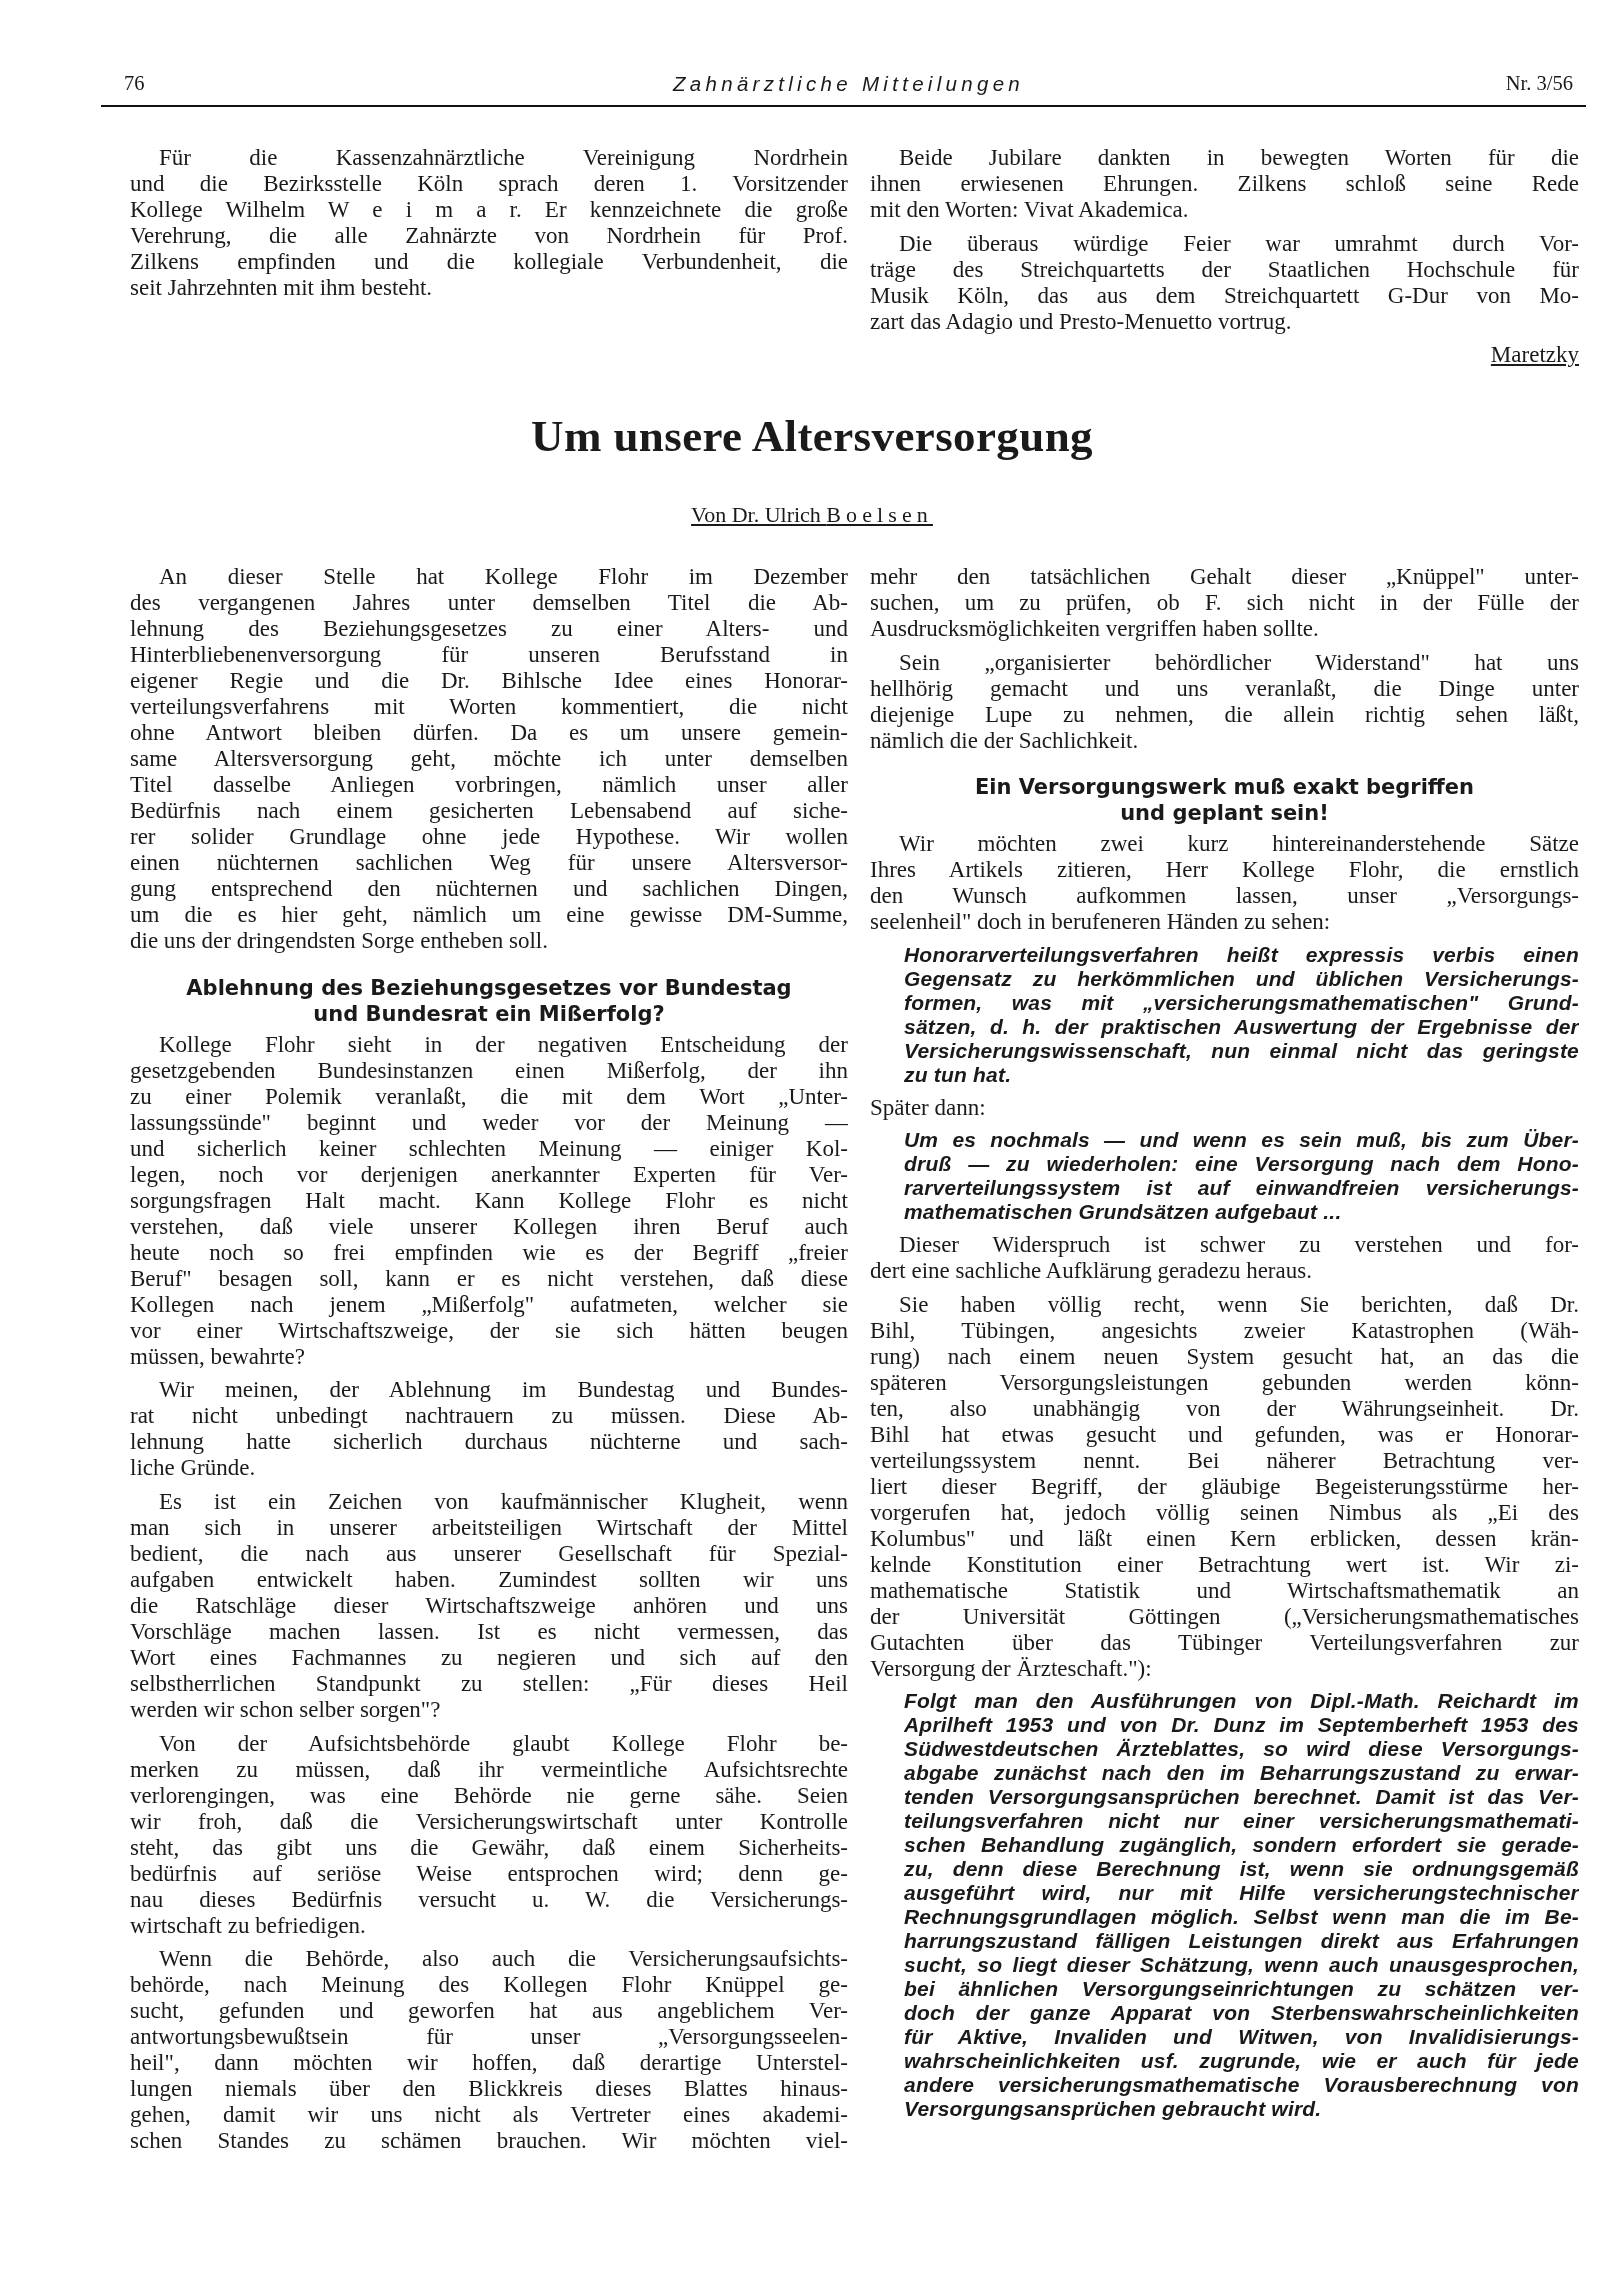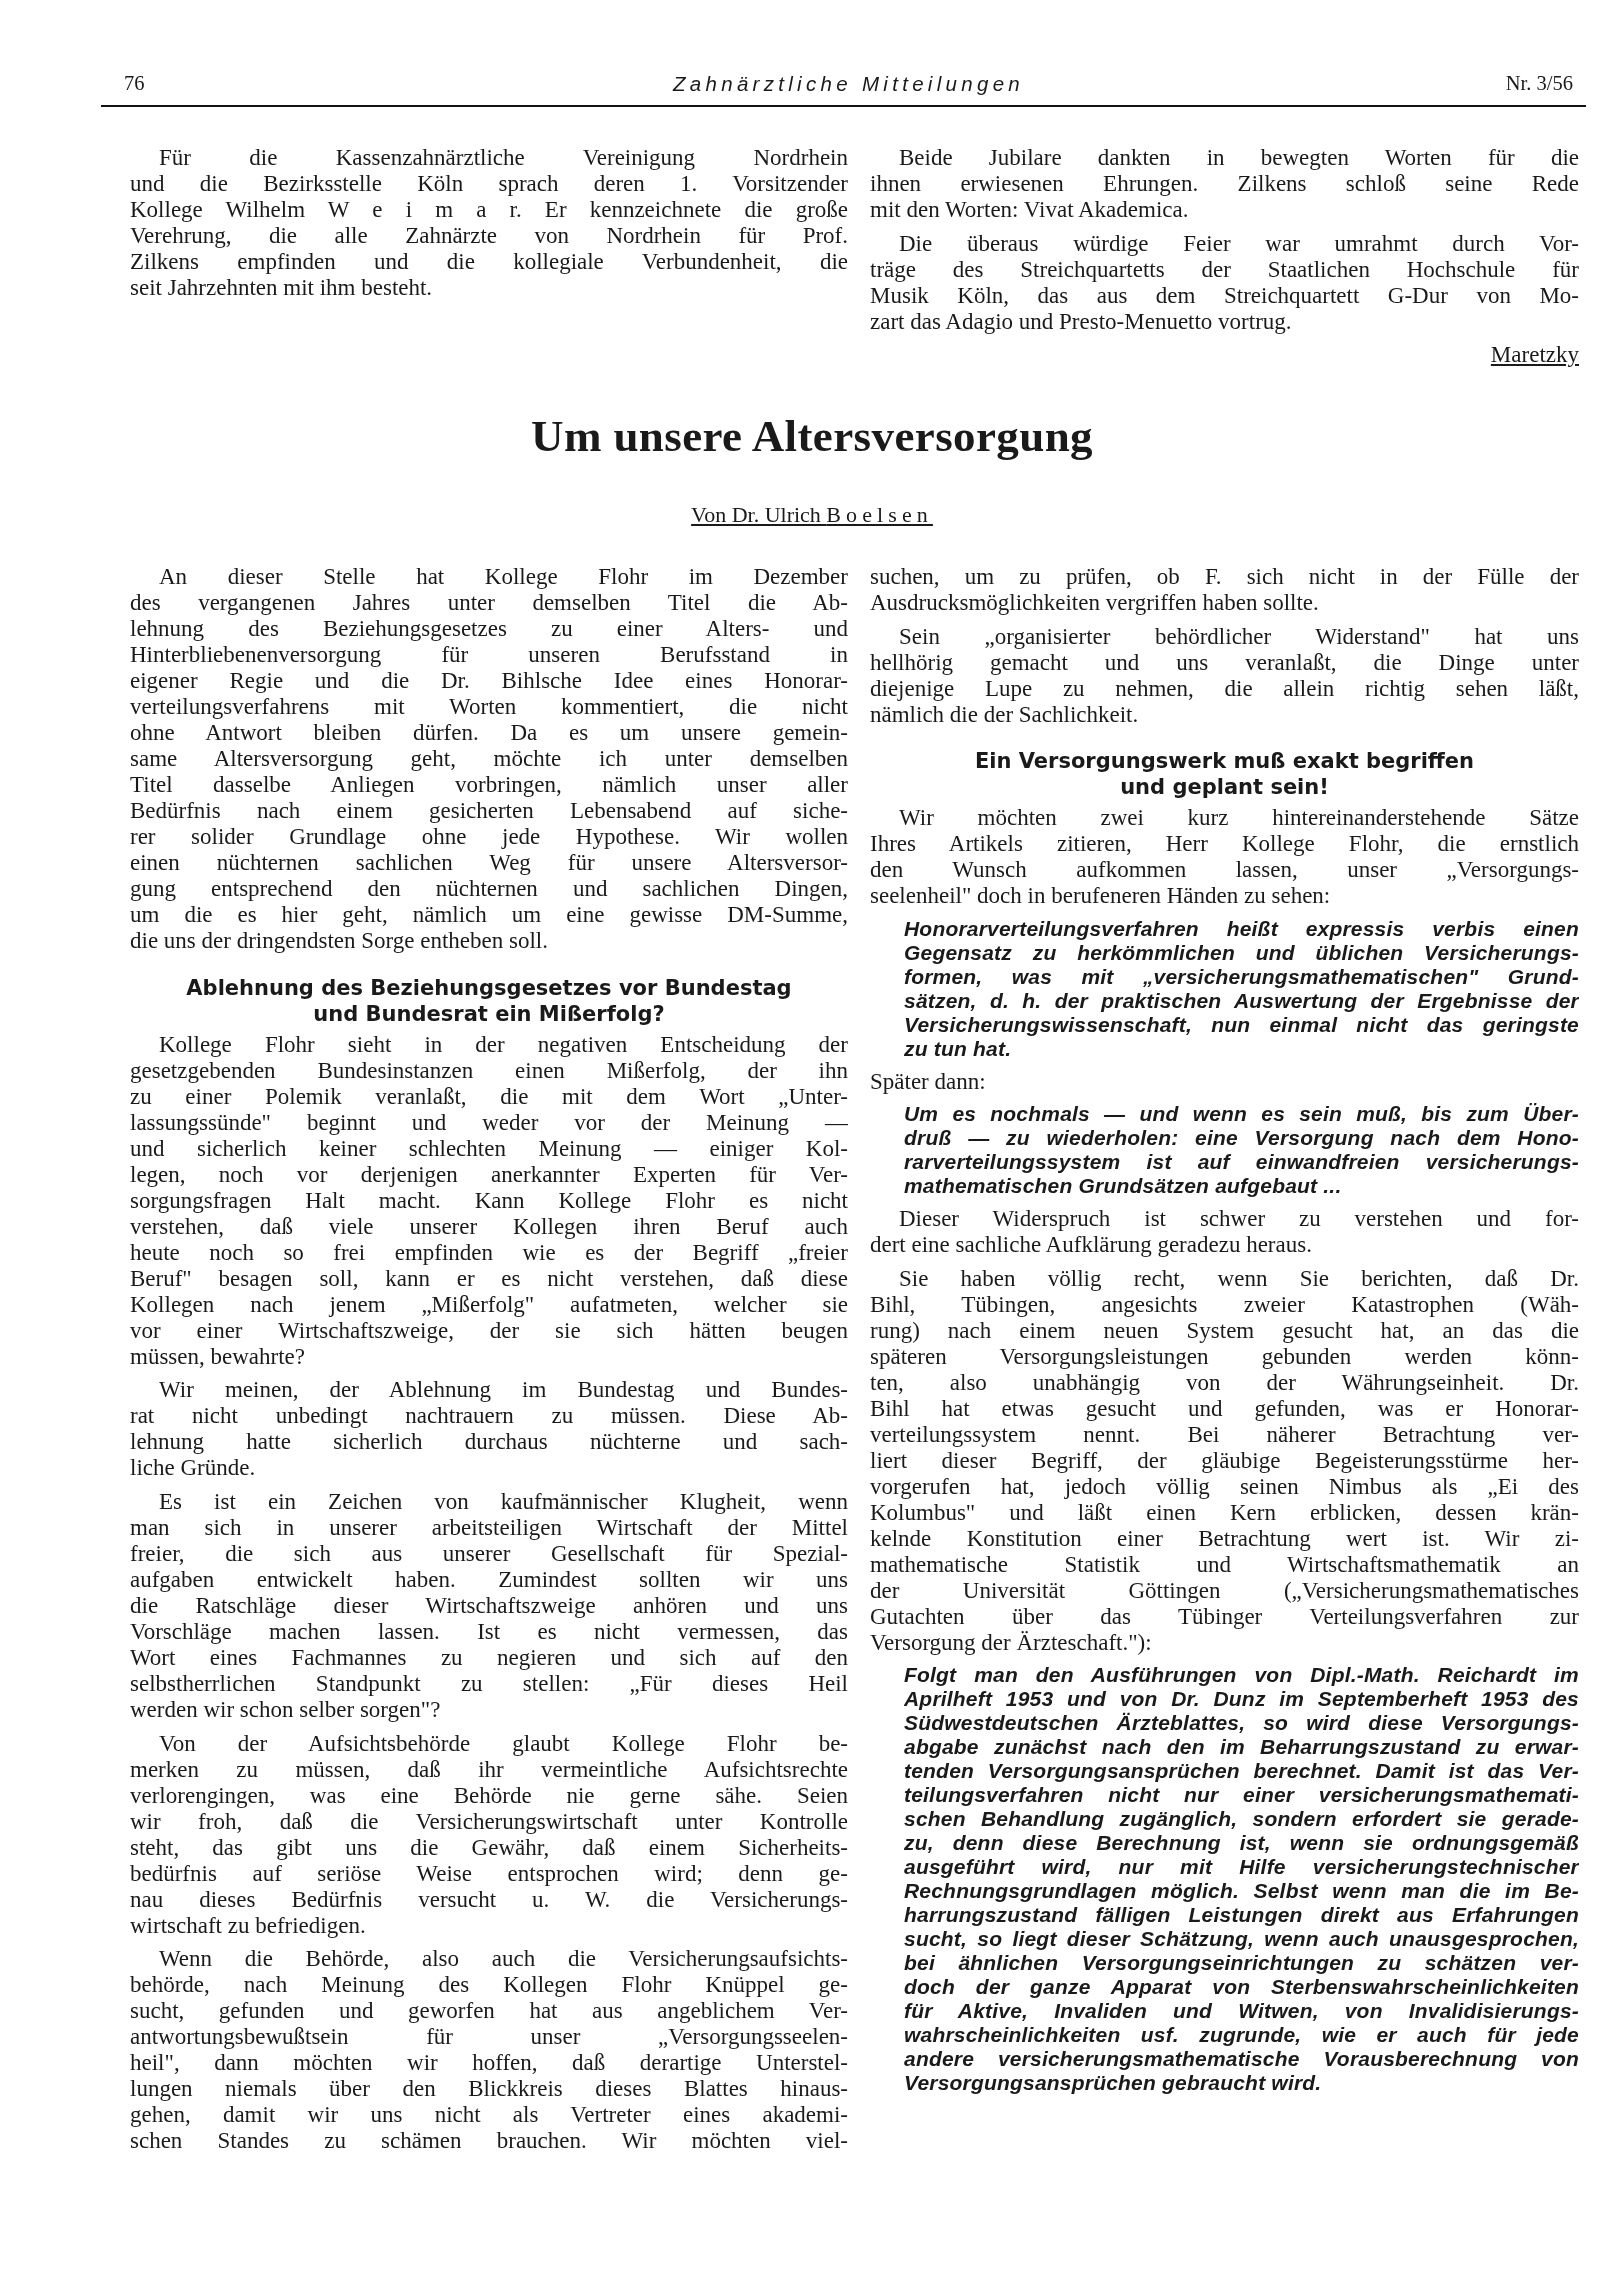--- a/index.html
+++ b/index.html
@@ -108,21 +108,21 @@
     </div>
   <div class="para">
       <span class="ln ind">Wir meinen, der Ablehnung im Bundestag und Bundes-</span>
       <span class="ln">rat nicht unbedingt nachtrauern zu müssen. Diese Ab-</span>
       <span class="ln">lehnung hatte sicherlich durchaus nüchterne und sach-</span>
       <span class="ln last">liche Gründe.</span>
     </div>
   <div class="para">
       <span class="ln ind">Es ist ein Zeichen von kaufmännischer Klugheit, wenn</span>
       <span class="ln">man sich in unserer arbeitsteiligen Wirtschaft der Mittel</span>
-      <span class="ln">freier, die sich aus unserer Gesellschaft für Spezial-</span>
+      <span class="ln">bedient, die nach aus unserer Gesellschaft für Spezial-</span>
       <span class="ln">aufgaben entwickelt haben. Zumindest sollten wir uns</span>
       <span class="ln">die Ratschläge dieser Wirtschaftszweige anhören und uns</span>
       <span class="ln">Vorschläge machen lassen. Ist es nicht vermessen, das</span>
       <span class="ln">Wort eines Fachmannes zu negieren und sich auf den</span>
       <span class="ln">selbstherrlichen Standpunkt zu stellen: „Für dieses Heil</span>
       <span class="ln last">werden wir schon selber sorgen"?</span>
     </div>
   <div class="para">
       <span class="ln ind">Von der Aufsichtsbehörde glaubt Kollege Flohr be-</span>
       <span class="ln">merken zu müssen, daß ihr vermeintliche Aufsichtsrechte</span>
@@ -140,20 +140,21 @@
       <span class="ln">antwortungsbewußtsein für unser „Versorgungsseelen-</span>
       <span class="ln">heil", dann möchten wir hoffen, daß derartige Unterstel-</span>
       <span class="ln">lungen niemals über den Blickkreis dieses Blattes hinaus-</span>
       <span class="ln">gehen, damit wir uns nicht als Vertreter eines akademi-</span>
       <span class="ln">schen Standes zu schämen brauchen. Wir möchten viel-</span>
     </div>
 </div>
 
 <div class="col col-r" style="top:564px;">
   <div class="para">
+      <span class="ln">mehr den tatsächlichen Gehalt dieser „Knüppel" unter-</span>
       <span class="ln">suchen, um zu prüfen, ob F. sich nicht in der Fülle der</span>
       <span class="ln last">Ausdrucksmöglichkeiten vergriffen haben sollte.</span>
     </div>
   <div class="para">
       <span class="ln ind">Sein „organisierter behördlicher Widerstand" hat uns</span>
       <span class="ln">hellhörig gemacht und uns veranlaßt, die Dinge unter</span>
       <span class="ln">diejenige Lupe zu nehmen, die allein richtig sehen läßt,</span>
       <span class="ln last">nämlich die der Sachlichkeit.</span>
     </div>
   <div class="subhead">

